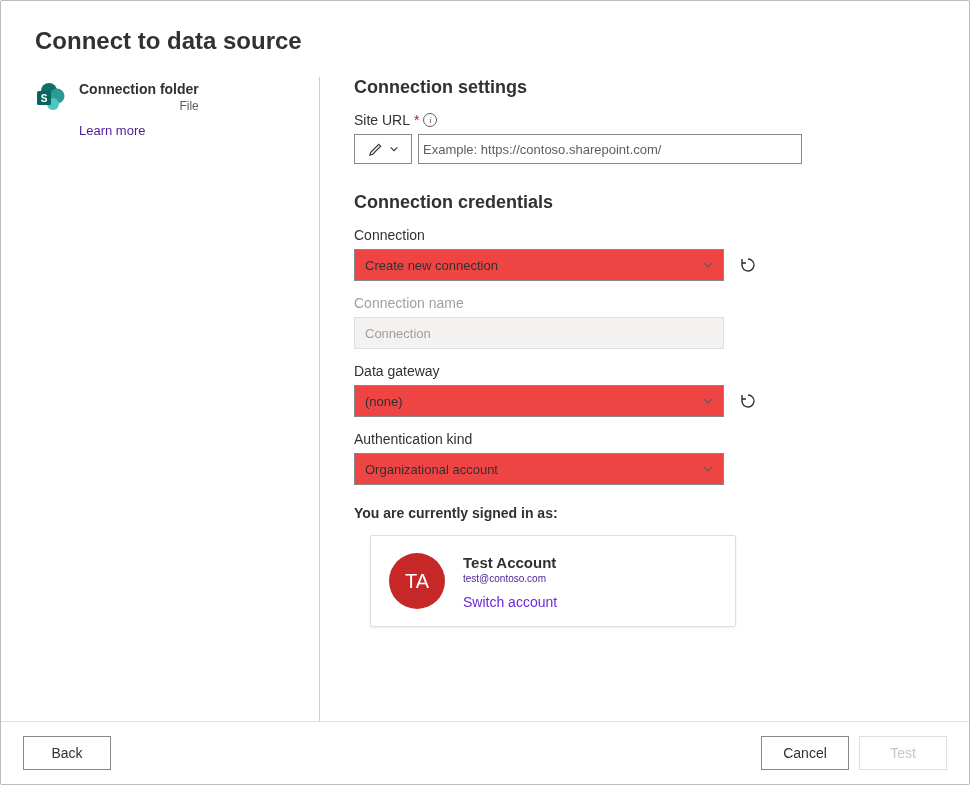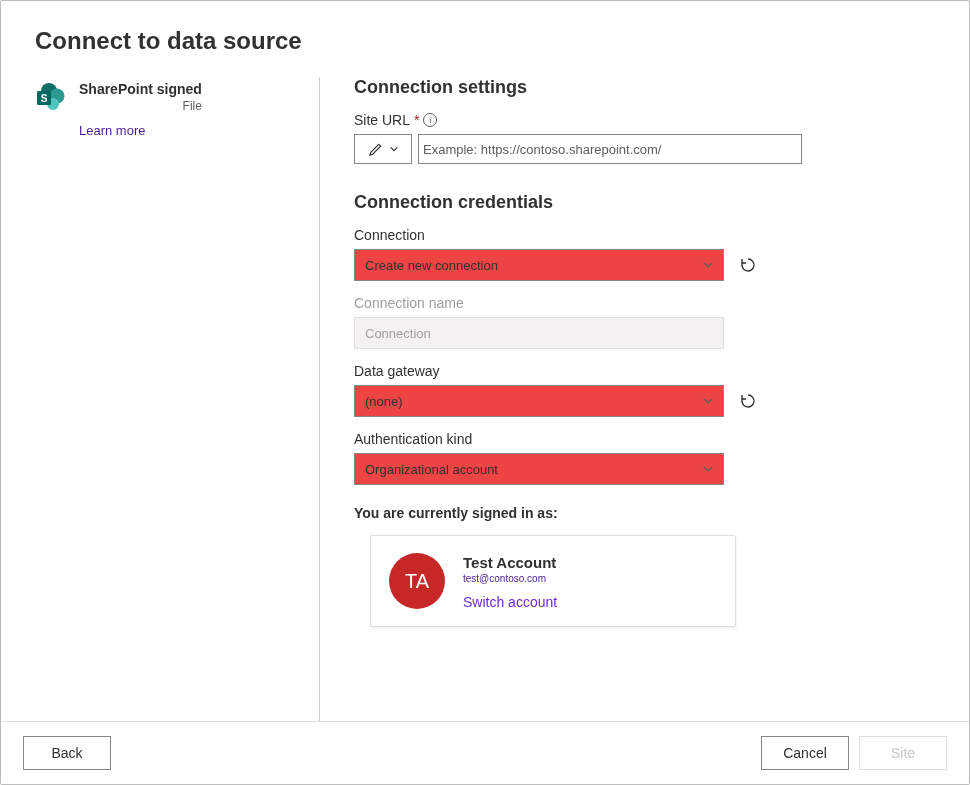--- a/index.html
+++ b/index.html
@@ -246,21 +246,21 @@
           <div class="source-icon">
             <svg viewBox="0 0 32 32" width="32" height="32">
               <circle cx="14" cy="10" r="8" fill="#0f6e66"></circle>
               <circle cx="22" cy="15" r="7.5" fill="#2b9a92"></circle>
               <circle cx="18" cy="23" r="6" fill="#4fc6bc"></circle>
               <rect x="2" y="10" width="14" height="14" rx="1.5" fill="#03675f"></rect>
               <text x="9" y="21" text-anchor="middle" fill="#fff" font-family="Segoe UI,Arial" font-size="10" font-weight="600">S</text>
             </svg>
           </div>
           <div>
-            <div class="source-title">SharePoint signed</div>
+            <div class="source-title">Connection folder</div>
             <div class="source-sub">File</div>
           </div>
         </div>
         <div class="learn-more">Learn more</div>
       </div>
 
       <div class="right-col">
         <h2 class="section-heading">Connection settings</h2>
 
         <div class="field-block">
@@ -351,15 +351,15 @@
           </div>
         </div>
       </div>
     </div>
   </div>
 
   <div class="footer">
     <button class="btn">Back</button>
     <div class="spacer"></div>
     <button class="btn">Cancel</button>
-    <button class="btn disabled">Site</button>
+    <button class="btn disabled">Test</button>
   </div>
 </div>
 
 </body></html>

